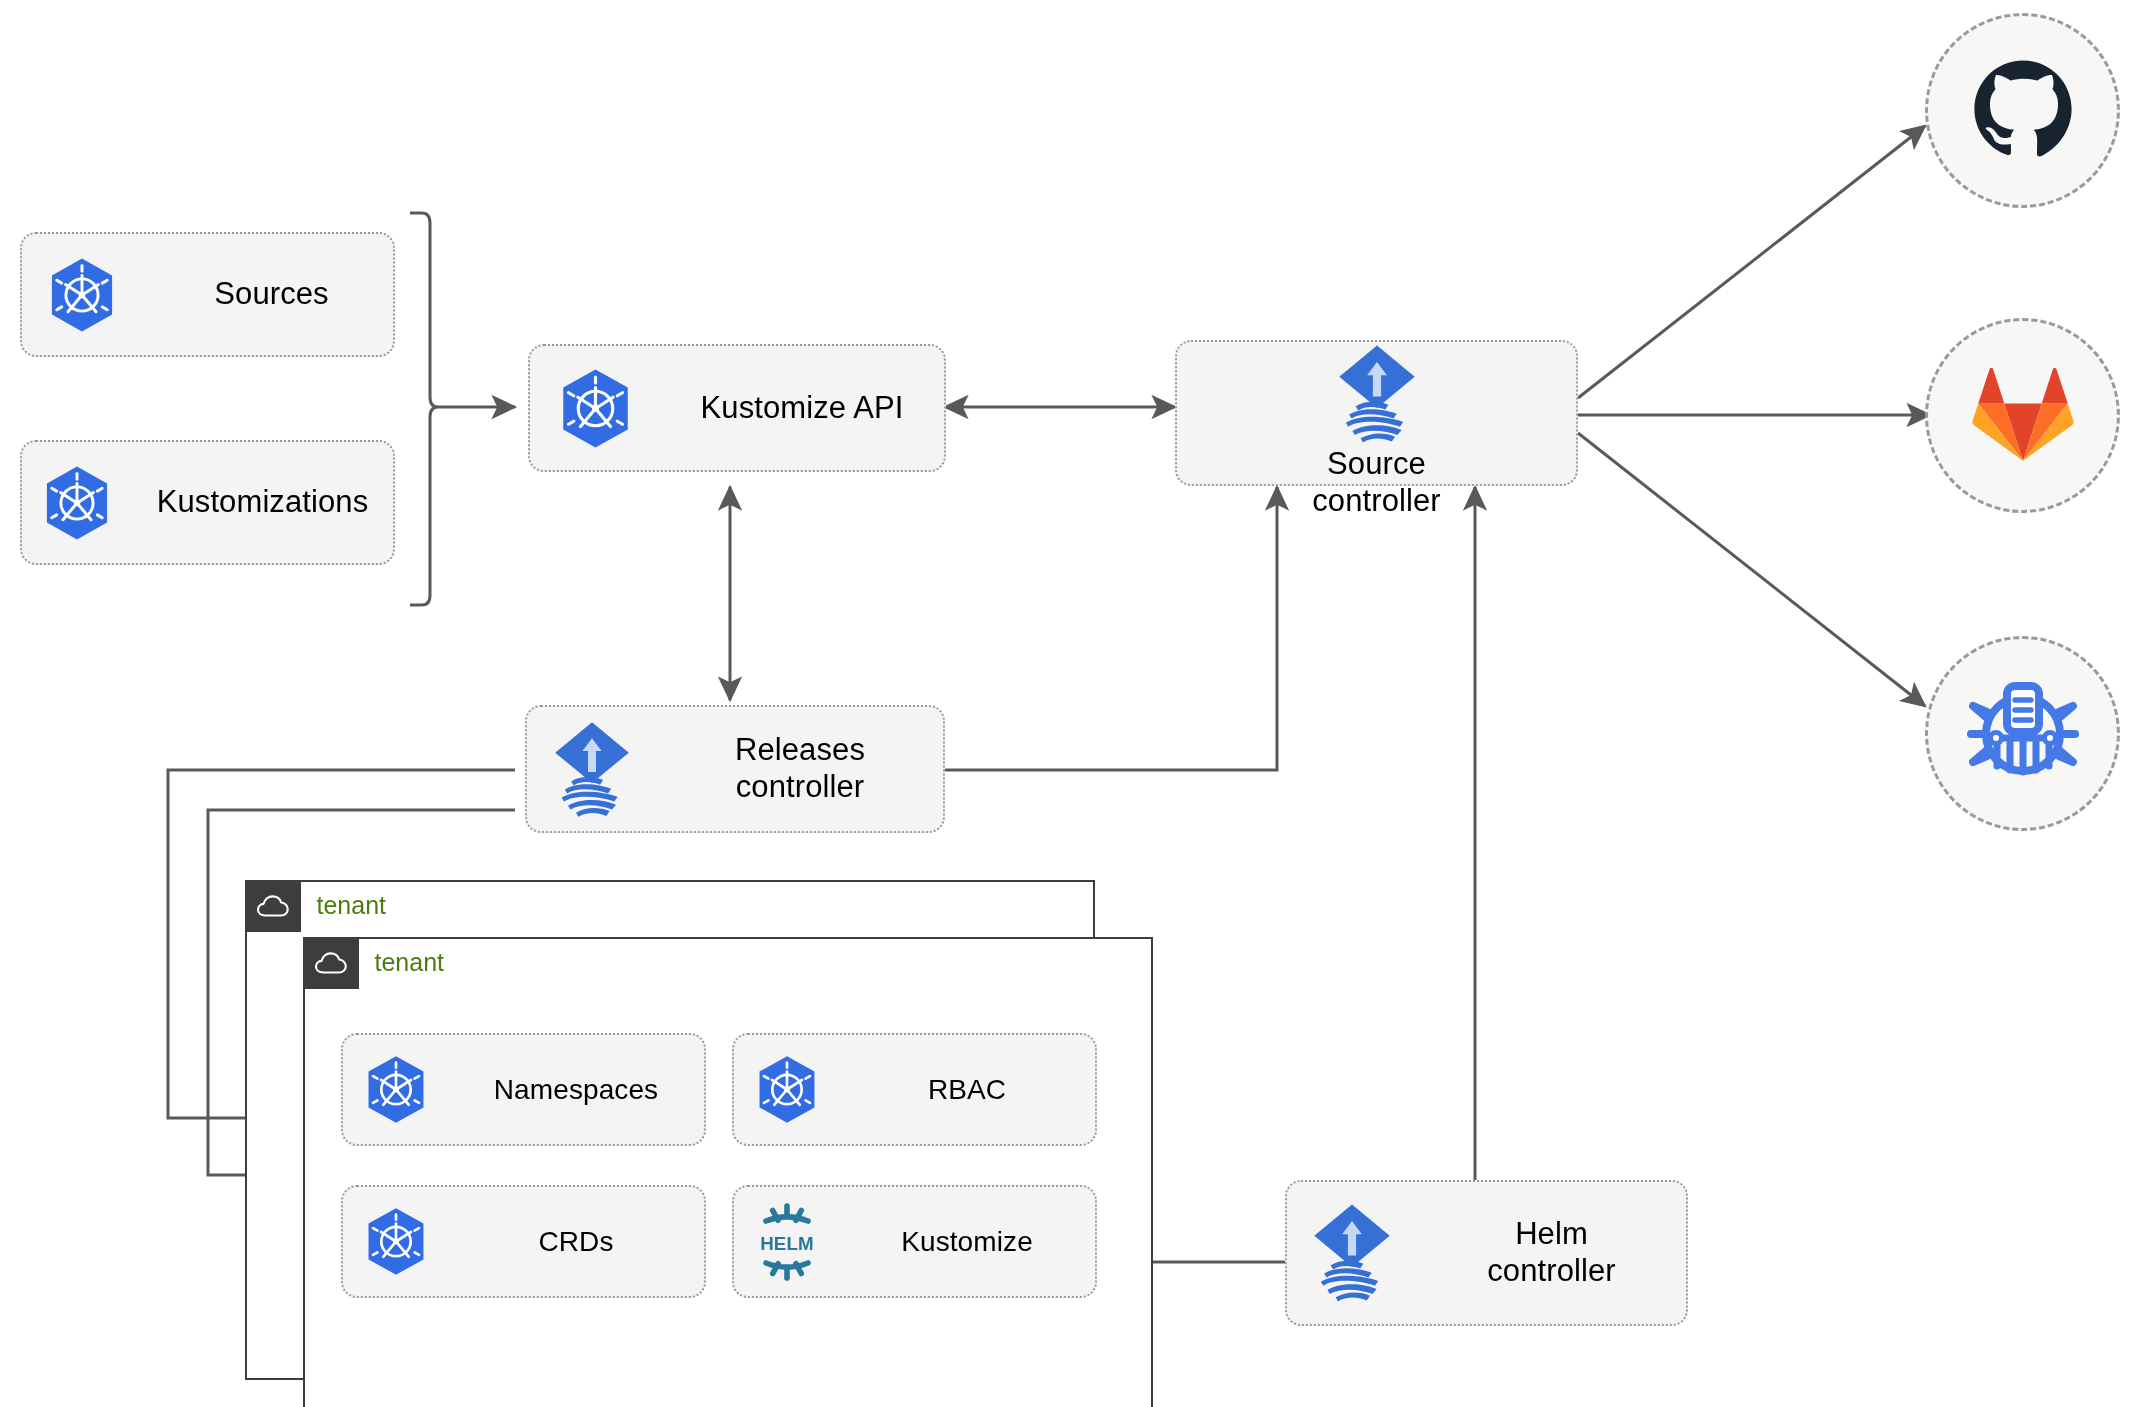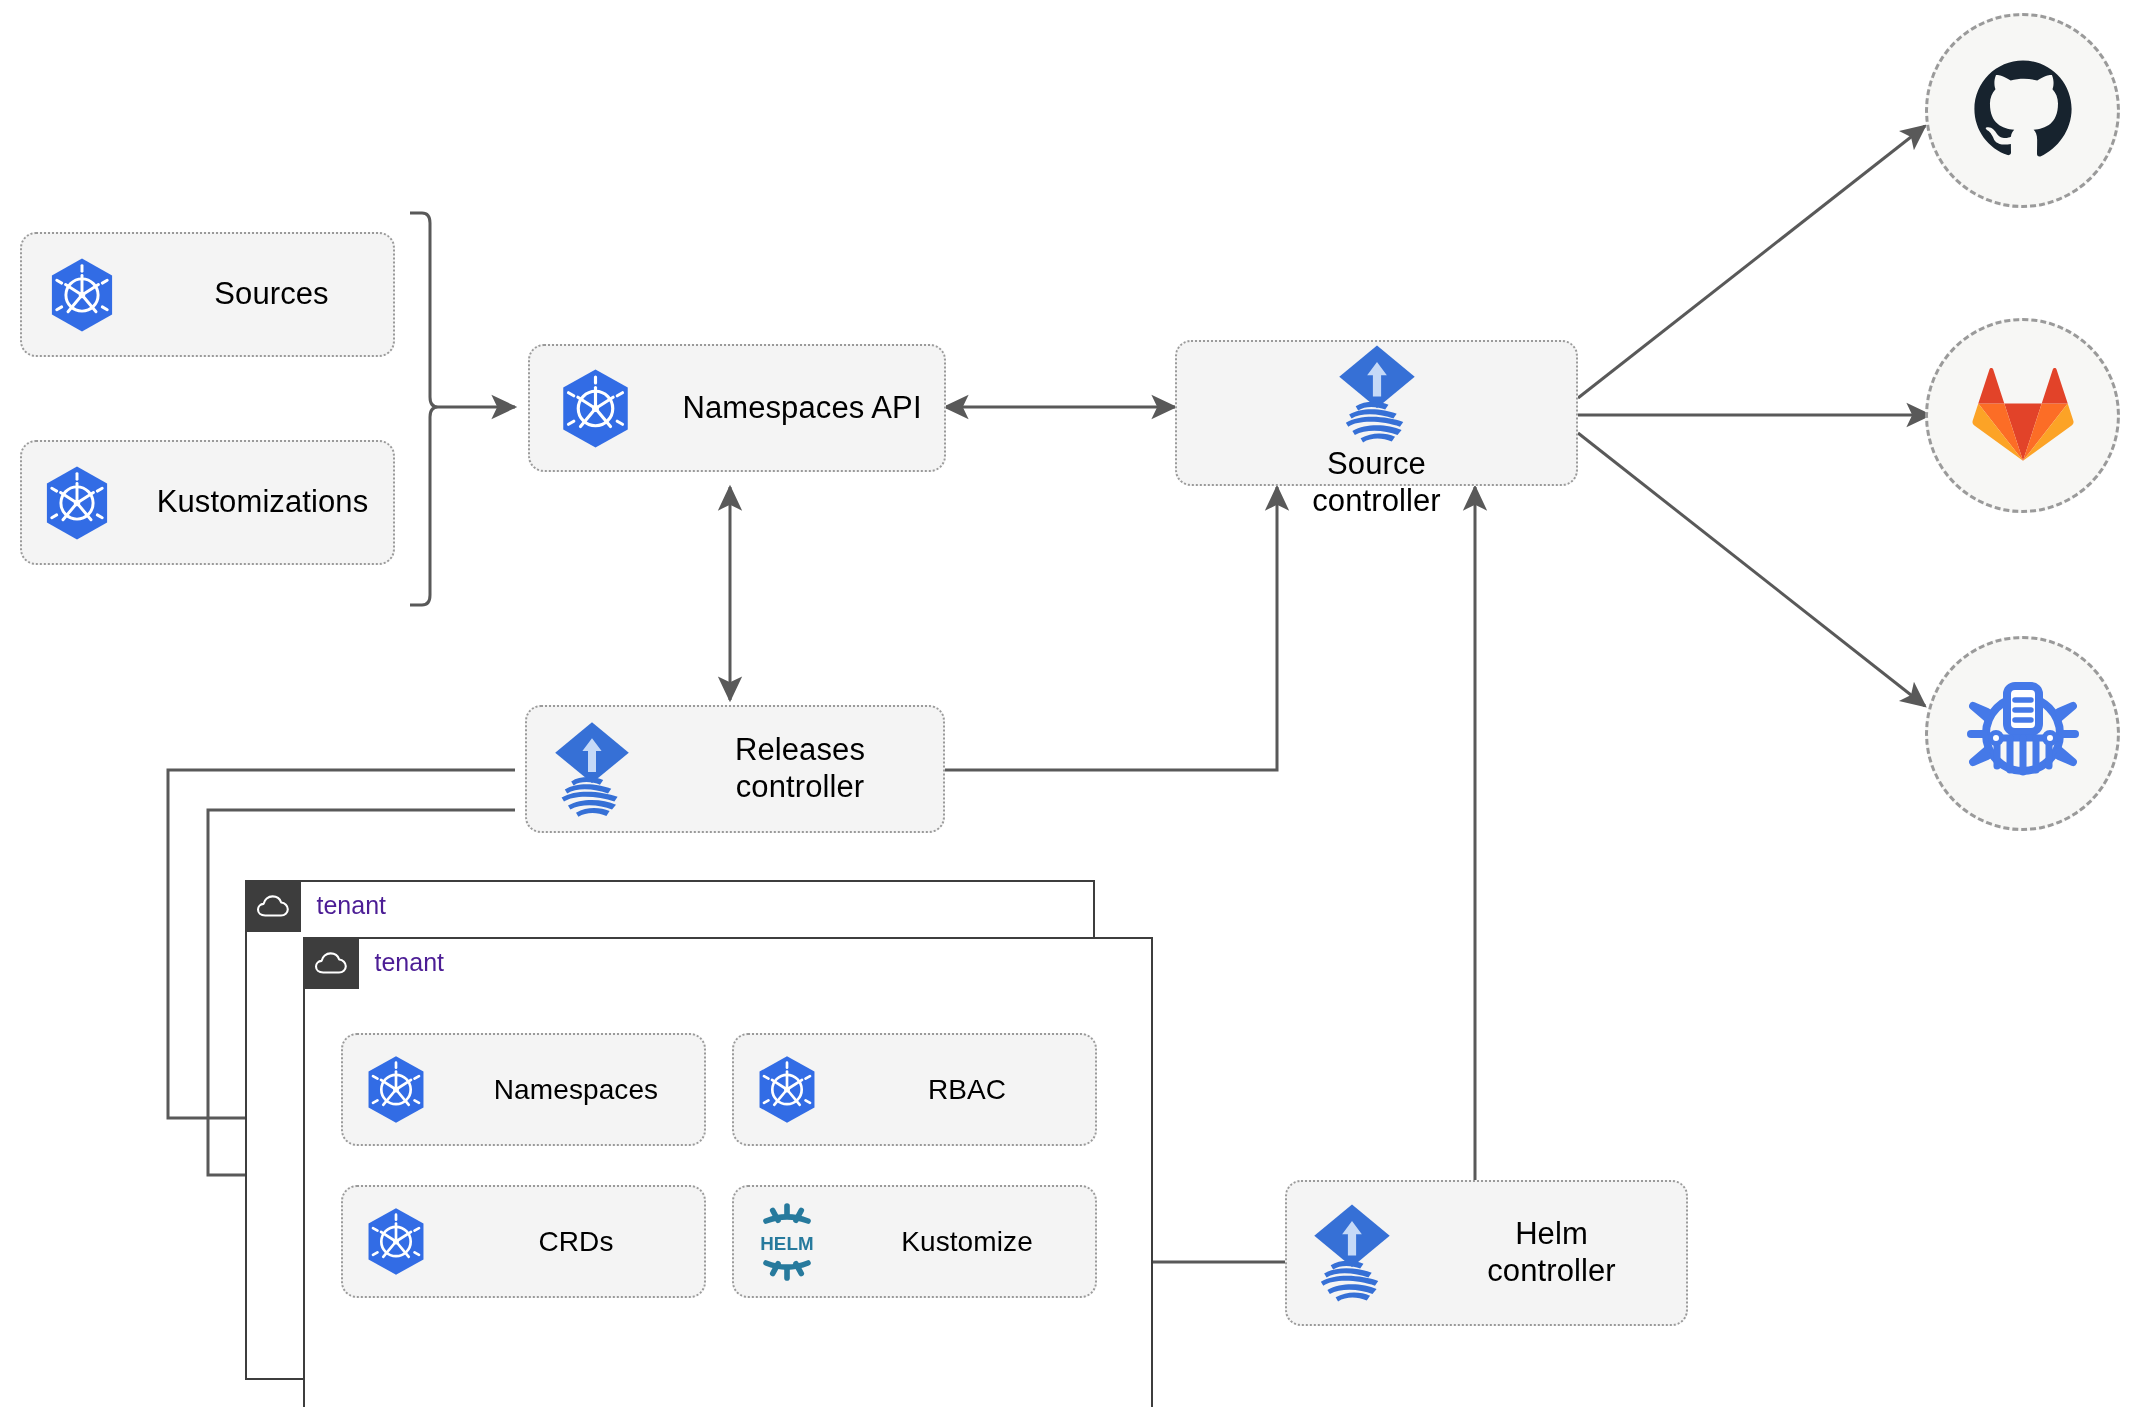--- a/index.html
+++ b/index.html
@@ -15,21 +15,21 @@
   .node .lbl{flex:1 1 auto;text-align:center;color:#000;line-height:1.18;
              font-size:31px;letter-spacing:.1px;}
   .node.small .lbl{font-size:28px;}
 
   
   .tenant{position:absolute;background:#ffffff;border:2.5px solid #3d3d3d;
           box-sizing:border-box;}
   .tenant .hdr{position:absolute;left:-2.5px;top:-2.5px;height:52px;display:flex;align-items:center;}
   .tenant .hdr .cloudbox{width:56px;height:52px;background:#3d3d3d;
           display:flex;align-items:center;justify-content:center;}
-  .tenant .hdr .tname{margin-left:16px;font-size:25px;color:#4c1d95;}
+  .tenant .hdr .tname{margin-left:16px;font-size:25px;color:#4d7c0f;}
 
   
   .circ{position:absolute;border-radius:50%;background:#f7f7f5;
         border:3px dashed #9a9a9a;box-sizing:border-box;
         display:flex;align-items:center;justify-content:center;}
 </style>
 </head>
 <body>
 
 <div id="stage">
@@ -155,21 +155,21 @@
           <line x1="50" y1="54" x2="30" y2="78"></line>
           <line x1="50" y1="54" x2="26.5" y2="39"></line>
           <line x1="50" y1="20" x2="50" y2="12"></line>
           <line x1="79" y1="37" x2="86" y2="33"></line>
           <line x1="79" y1="71" x2="86" y2="75"></line>
           <line x1="21" y1="71" x2="14" y2="75"></line>
           <line x1="21" y1="37" x2="14" y2="33"></line>
         </g>
       </svg>
     </div>
-    <div class="lbl">Namespaces API</div>
+    <div class="lbl">Kustomize API</div>
   </div>
 
   <div class="node" style="left:1175px;top:340px;width:403px;height:146px;flex-direction:column;">
     <div class="ic" style="width:130px;">
       <svg width="82" height="104" viewBox="0 0 100 126" aria-hidden="true">
         <polygon points="50,4 96,42 50,80 4,42" fill="#3670D6"></polygon>
         <path d="M50 24 L62 40 L55 40 L55 66 L45 66 L45 40 L38 40 Z" fill="#C5D9F7"></path>
         <g fill="#3670D6">
           <path d="M24 78 C36 70 54 72 64 76 L60 82 C50 78 36 77 27 83 Z"></path>
           <path d="M16 88 C32 78 58 81 74 87 L70 93 C54 87 31 85 19 93 Z"></path>

